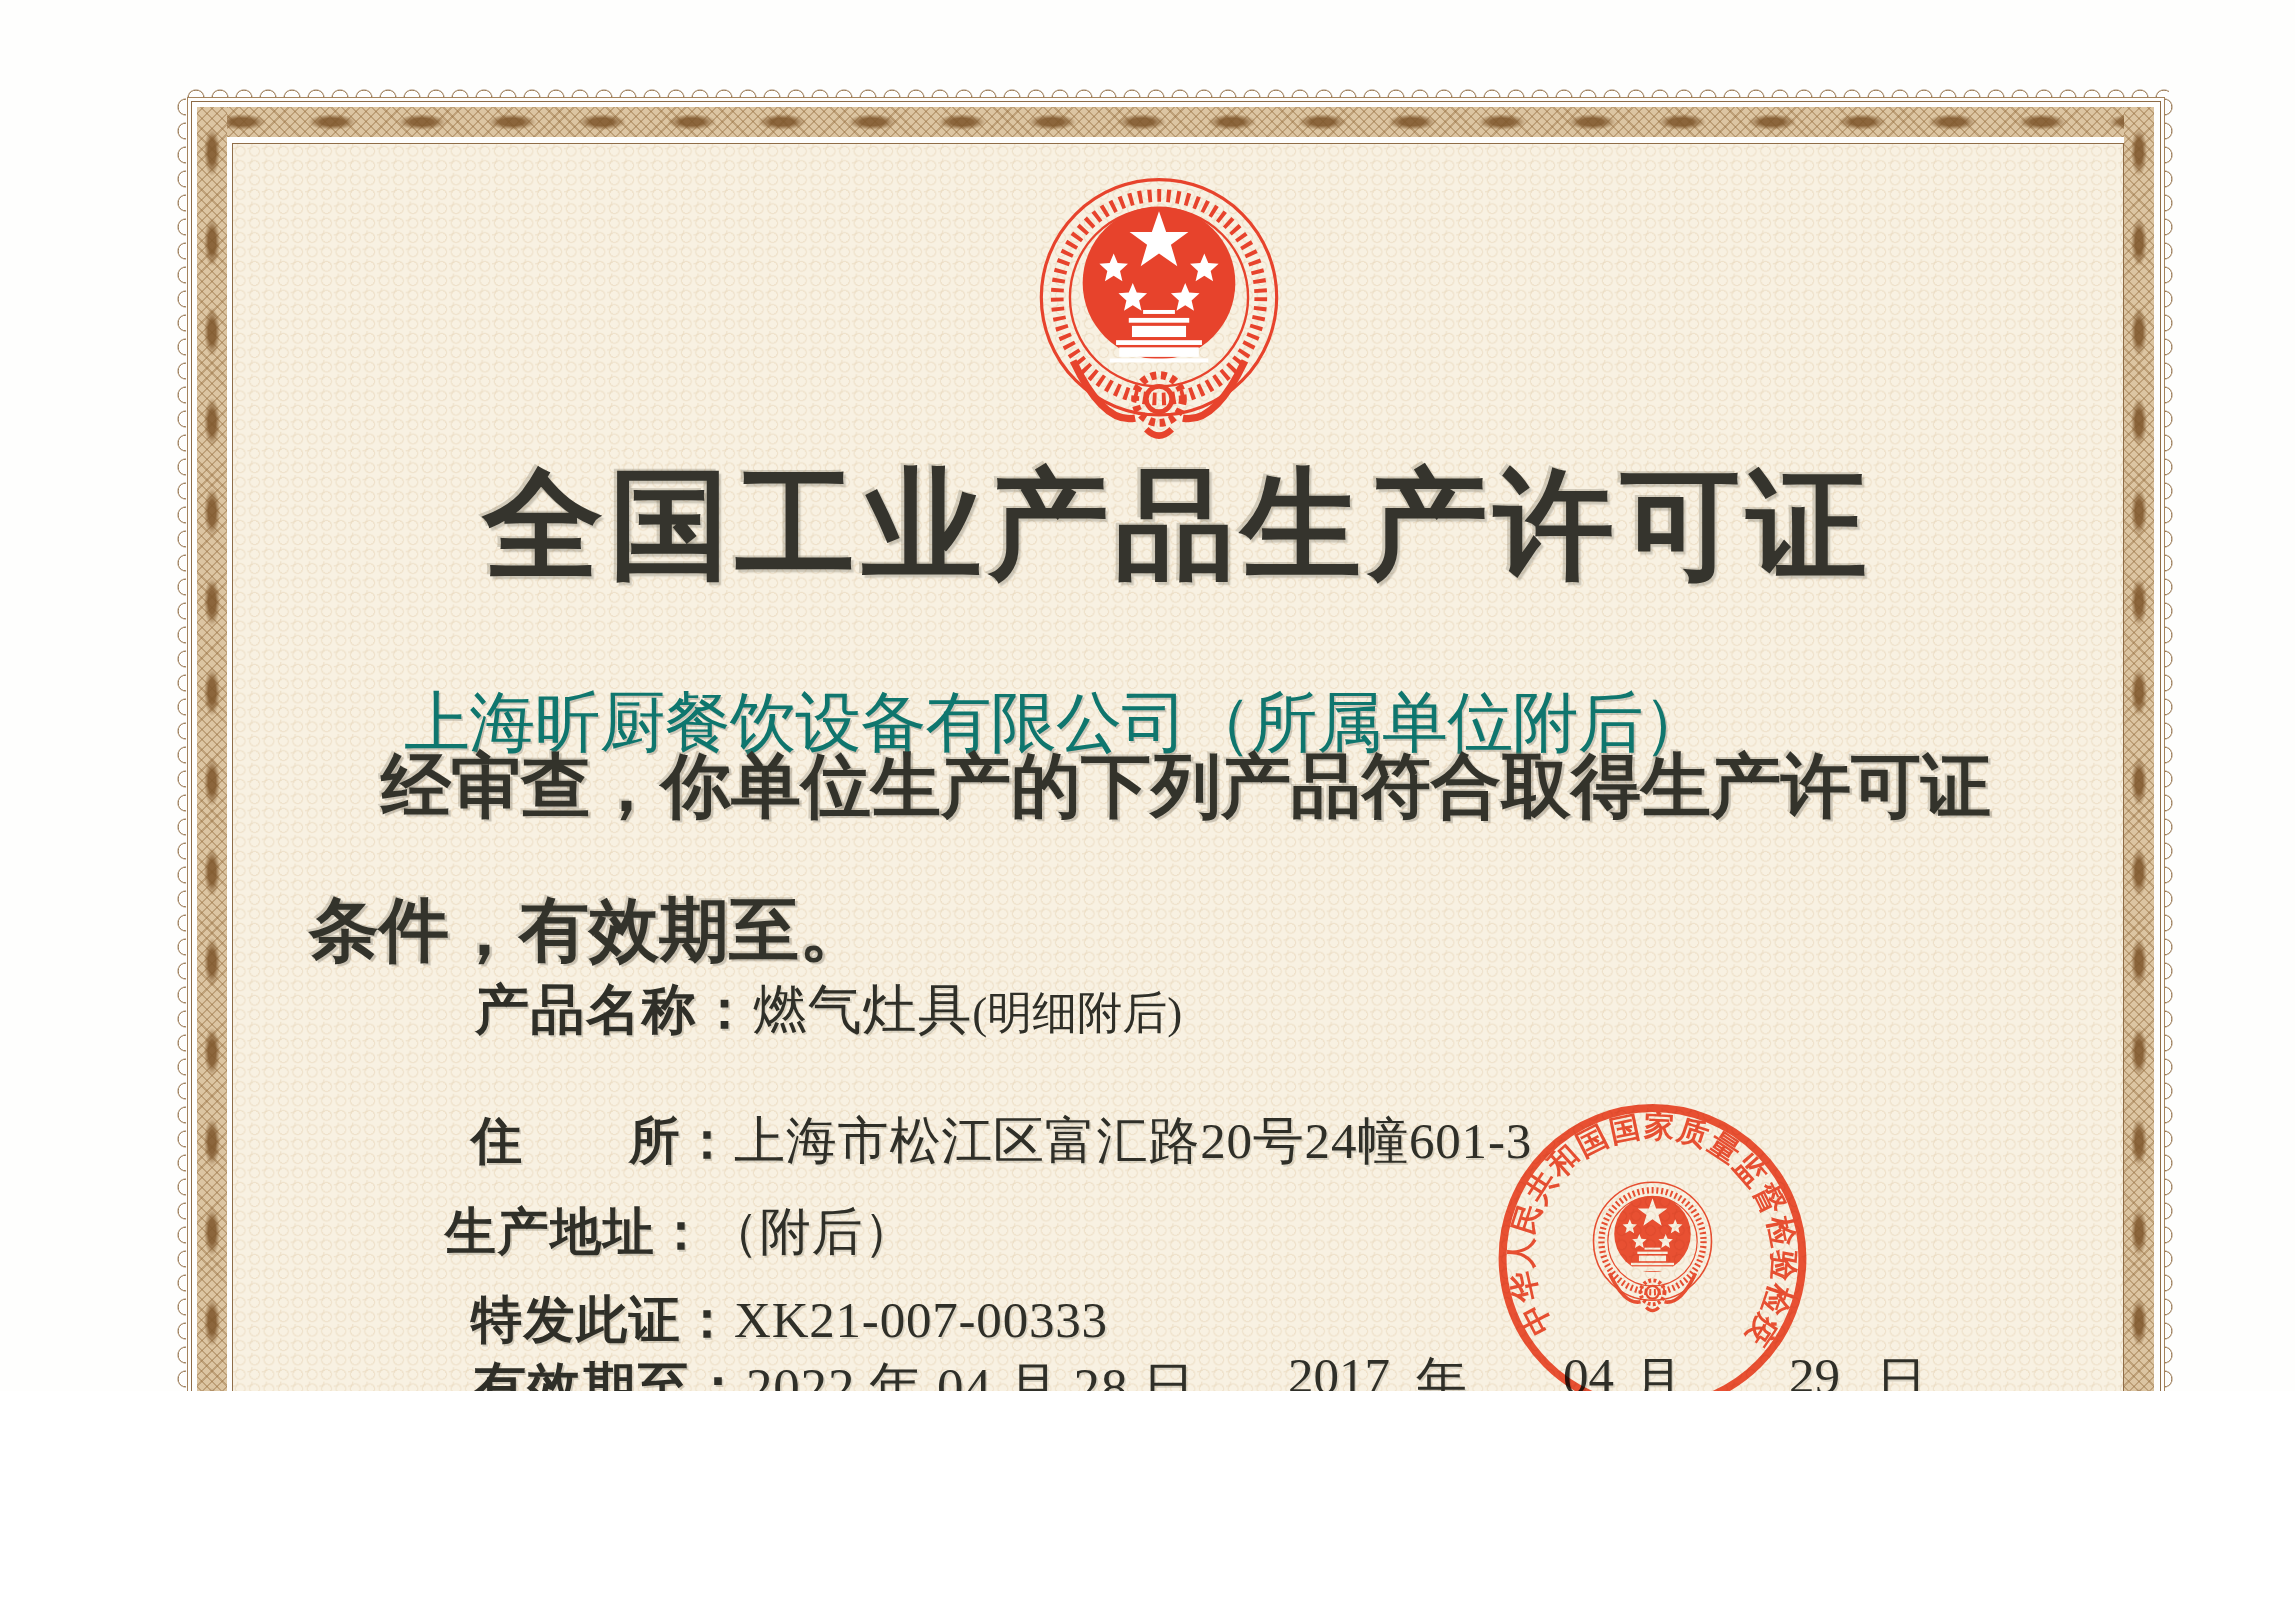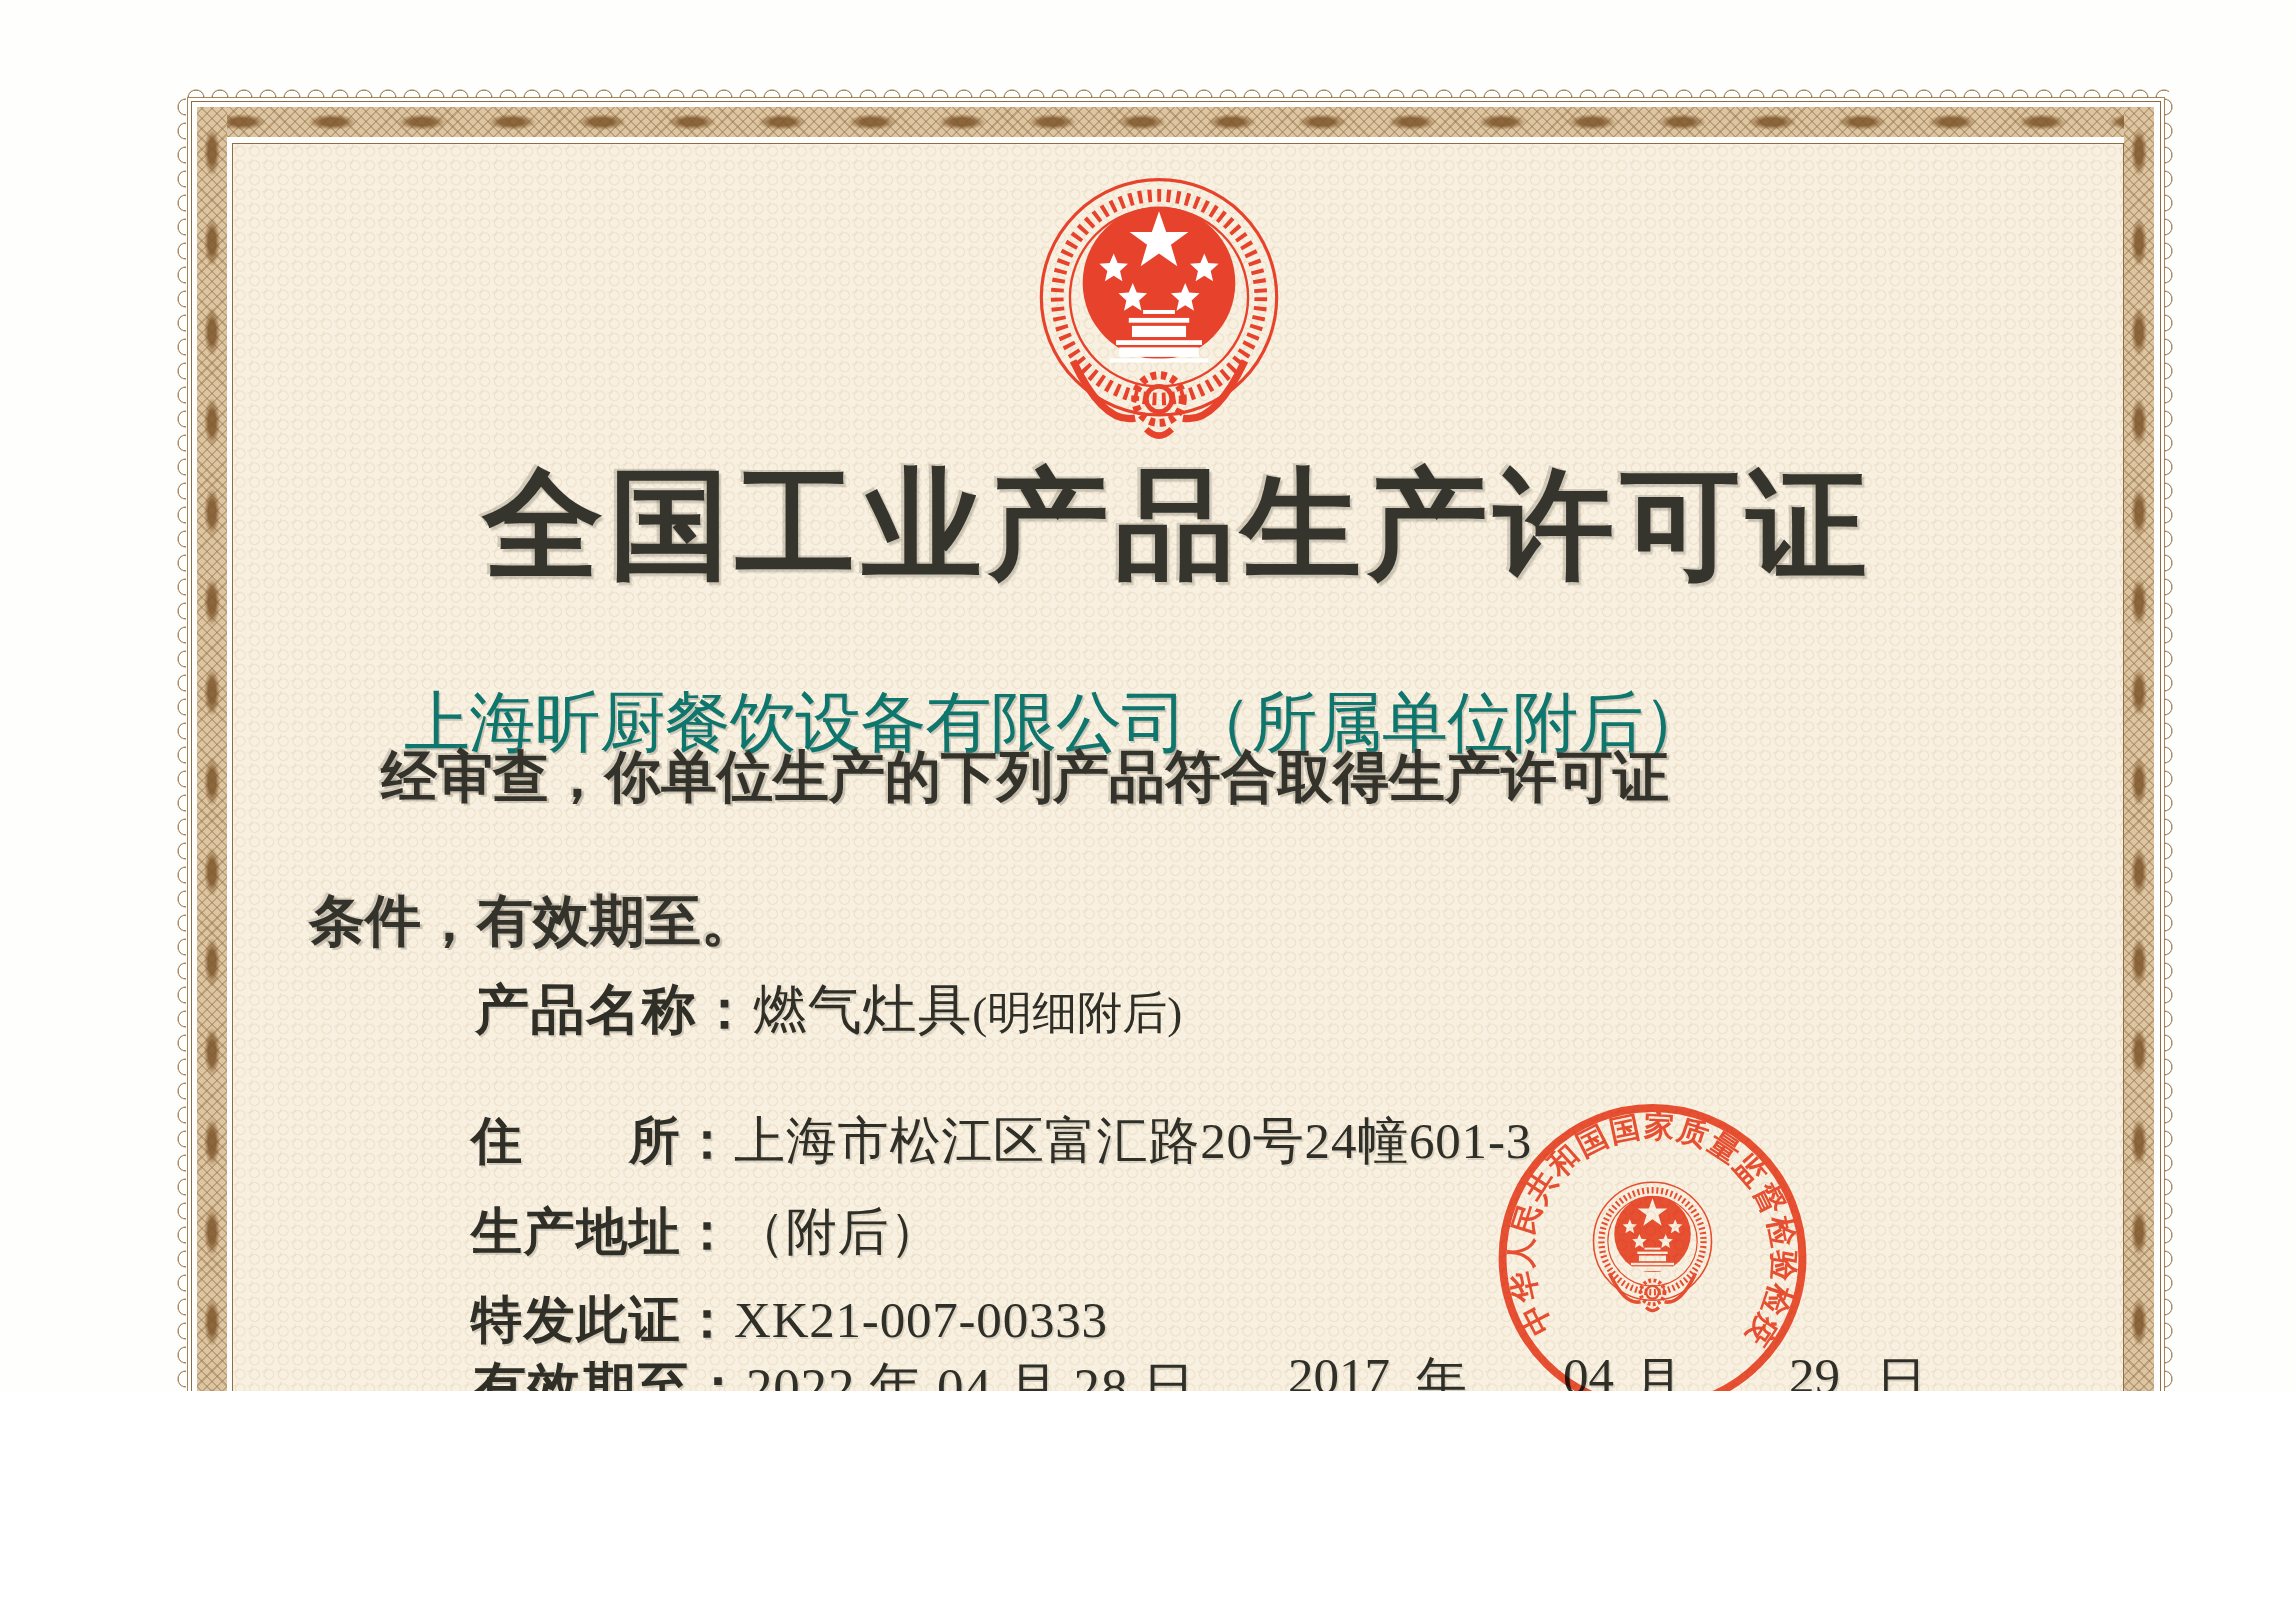--- a/index.html
+++ b/index.html
@@ -55,21 +55,21 @@
   }
   .subtitle{
     left:232px;top:607px;width:1892px;text-align:center;
     font-size:59px;color:#3b3a32;white-space:pre;
   }
   .company{
     left:404px;top:678px;font-size:66px;color:#0f766e;letter-spacing:-0.8px;
     text-shadow:1.6px 1.6px 0 rgba(110,104,88,.30);white-space:nowrap;
   }
   .bodyline{
-    font-size:56px;font-weight:bold;color:#33332b;letter-spacing:0px;
+    font-size:70px;font-weight:bold;color:#33332b;letter-spacing:0px;
     text-shadow:-2.4px -2.4px 0 rgba(125,118,100,.28), 2.4px 2.4px 0.8px rgba(95,90,75,.30);
     white-space:nowrap;
   }
   .row{white-space:nowrap;color:#2f2f28;}
   .row .lbl{font-weight:bold;font-size:51px;letter-spacing:1.6px;text-shadow:1.6px 1.6px 0 rgba(115,108,90,.28);margin-left:44px;}
   .row .val{font-size:51px;letter-spacing:0.8px;text-shadow:1.6px 1.6px 0 rgba(115,108,90,.22);}
   .row-product .lbl,.row-product .val{font-size:54px;}
   .row-product .note{font-size:45px;}
   .row-valid .lbl,.row-valid .val{font-size:53px;}
   .small-note{font-size:34px;color:#33332c;letter-spacing:1.6px;white-space:nowrap;}
@@ -144,21 +144,21 @@
   <div class="abs bodyline" style="left:309px;top:884px;">条件，有效期至。</div>
 
   <div class="abs row row-product" style="left:431px;top:974px;">
     <span class="lbl">产品名称：</span><span class="val">燃气灶具</span><span class="note">(明细附后)</span>
   </div>
 
   <div class="abs row" style="left:427px;top:1107px;">
     <span class="lbl">住　　所：</span><span class="val">上海市松江区富汇路20号24幢601-3</span>
   </div>
 
-  <div class="abs row" style="left:427px;top:1198px;">
+  <div class="abs row" style="left:401px;top:1198px;">
     <span class="lbl">生产地址：</span><span class="val">（附后）</span>
   </div>
 
   <div class="abs row" style="left:427px;top:1286px;">
     <span class="lbl">特发此证：</span><span class="val">XK21-007-00333</span>
   </div>
 
   <div class="abs row row-valid" style="left:429px;top:1352px;">
     <span class="lbl">有效期至：</span><span class="val">2022 年 04 月 28 日</span>
   </div>

